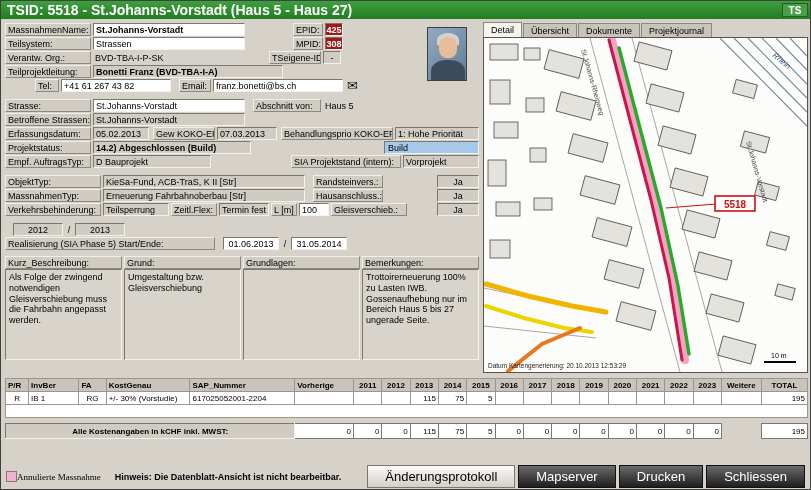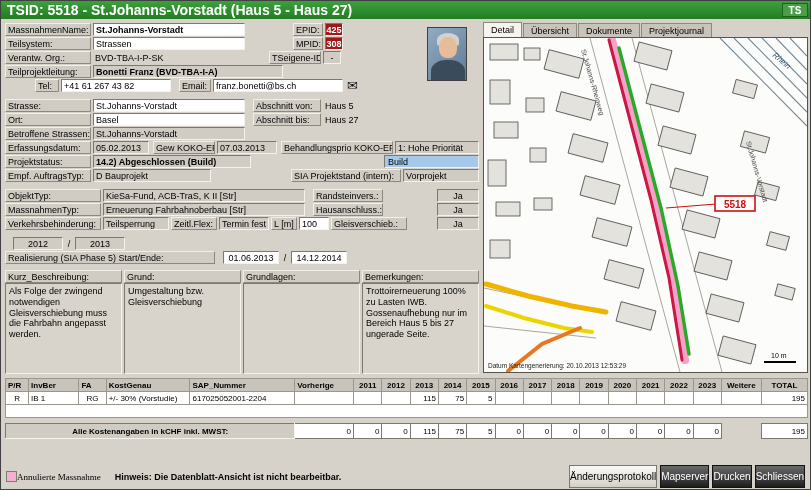--- a/index.html
+++ b/index.html
@@ -86,22 +86,22 @@
     font-weight:bold; text-align:center; height:15px; }
   .sum-cell { background:#fff; border:1px solid #7c786e; height:15px; text-align:right; padding:0 2px; }
   .sum-empty { background:transparent; border:none; }
 
   
   .footer { position:absolute; left:2px; right:2px; top:465px; height:21px; display:flex; align-items:center; padding:0 3px; }
   .legend-swatch { width:11px; height:11px; background:#f4b0d0; border:1px solid #807c74; flex-shrink:0; }
   .legend-text { white-space:nowrap;font-family:Liberation Serif, serif; }
   .hinweis { margin-left:14px; font-weight:bold; white-space:nowrap; }
   .footer .spacer { flex:1; }
-  .btn { height:23px; margin-left:3px; font-size:10px; font-family:"Liberation Sans",sans-serif;
-    padding:0 0; cursor:pointer; white-space:nowrap; }
+  .btn { height:23px; margin-left:3px; font-size:13px; font-family:"Liberation Sans",sans-serif;
+    padding:0 17px; cursor:pointer; white-space:nowrap; }
   .btn.light { background:linear-gradient(#fafaf8,#d4d0c8); border:1px solid #7c786e; color:#000; }
   .btn.dark { background:linear-gradient(#6a6a6a,#1e1e1e); border:1px solid #111; color:#fff; }
 </style>
 </head>
 <body>
 
 <div class="app">
 
   <div class="titlebar">
     <span class="title-text">TSID: 5518  -  St.Johanns-Vorstadt (Haus 5 - Haus 27)</span>
@@ -140,26 +140,20 @@
       <span class="mail-icon">✉</span>
     </div>
 
     <div class="gap"></div>
 
     <div class="frow">
       <span class="lbl w86">Strasse:</span>
       <span class="val-w w152">St.Johanns-Vorstadt</span>
       <span class="lbl w68 ml8">Abschnitt von:</span>
       <span class="val-plain w60">Haus 5</span>
-    </div>
-    <div class="frow">
-      <span class="lbl w86">Ort:</span>
-      <span class="val-w w152">Basel</span>
-      <span class="lbl w68 ml8">Abschnitt bis:</span>
-      <span class="val-plain w60">Haus 27</span>
     </div>
     <div class="frow">
       <span class="lbl w86">Betroffene Strassen:</span>
       <span class="val-g w152">St.Johanns-Vorstadt</span>
     </div>
     <div class="frow">
       <span class="lbl w86">Erfassungsdatum:</span>
       <span class="val-g w56">05.02.2013</span>
       <span class="lbl w62 ml4">Gew KOKO-EP</span>
       <span class="val-g w60">07.03.2013</span>
@@ -207,21 +201,21 @@
 
     <div class="frow">
       <span class="val-g w50 ctr ml8">2012</span>
       <span class="sep">/</span>
       <span class="val-g w50 ctr">2013</span>
     </div>
     <div class="frow">
       <span class="lbl w210">Realisierung (SIA Phase 5) Start/Ende:</span>
       <span class="val-w w56 ctr ml8">01.06.2013</span>
       <span class="sep">/</span>
-      <span class="val-w w56 ctr">14.12.2014</span>
+      <span class="val-w w56 ctr">31.05.2014</span>
     </div>
 
     <div class="gap-sm"></div>
 
     <div class="tb-row">
       <div class="tbox">
         <div class="tb-head">Kurz_Beschreibung:</div>
         <div class="tb-body">Als Folge der zwingend notwendigen Gleisverschiebung muss die Fahrbahn angepasst werden.</div>
       </div>
       <div class="tbox">

